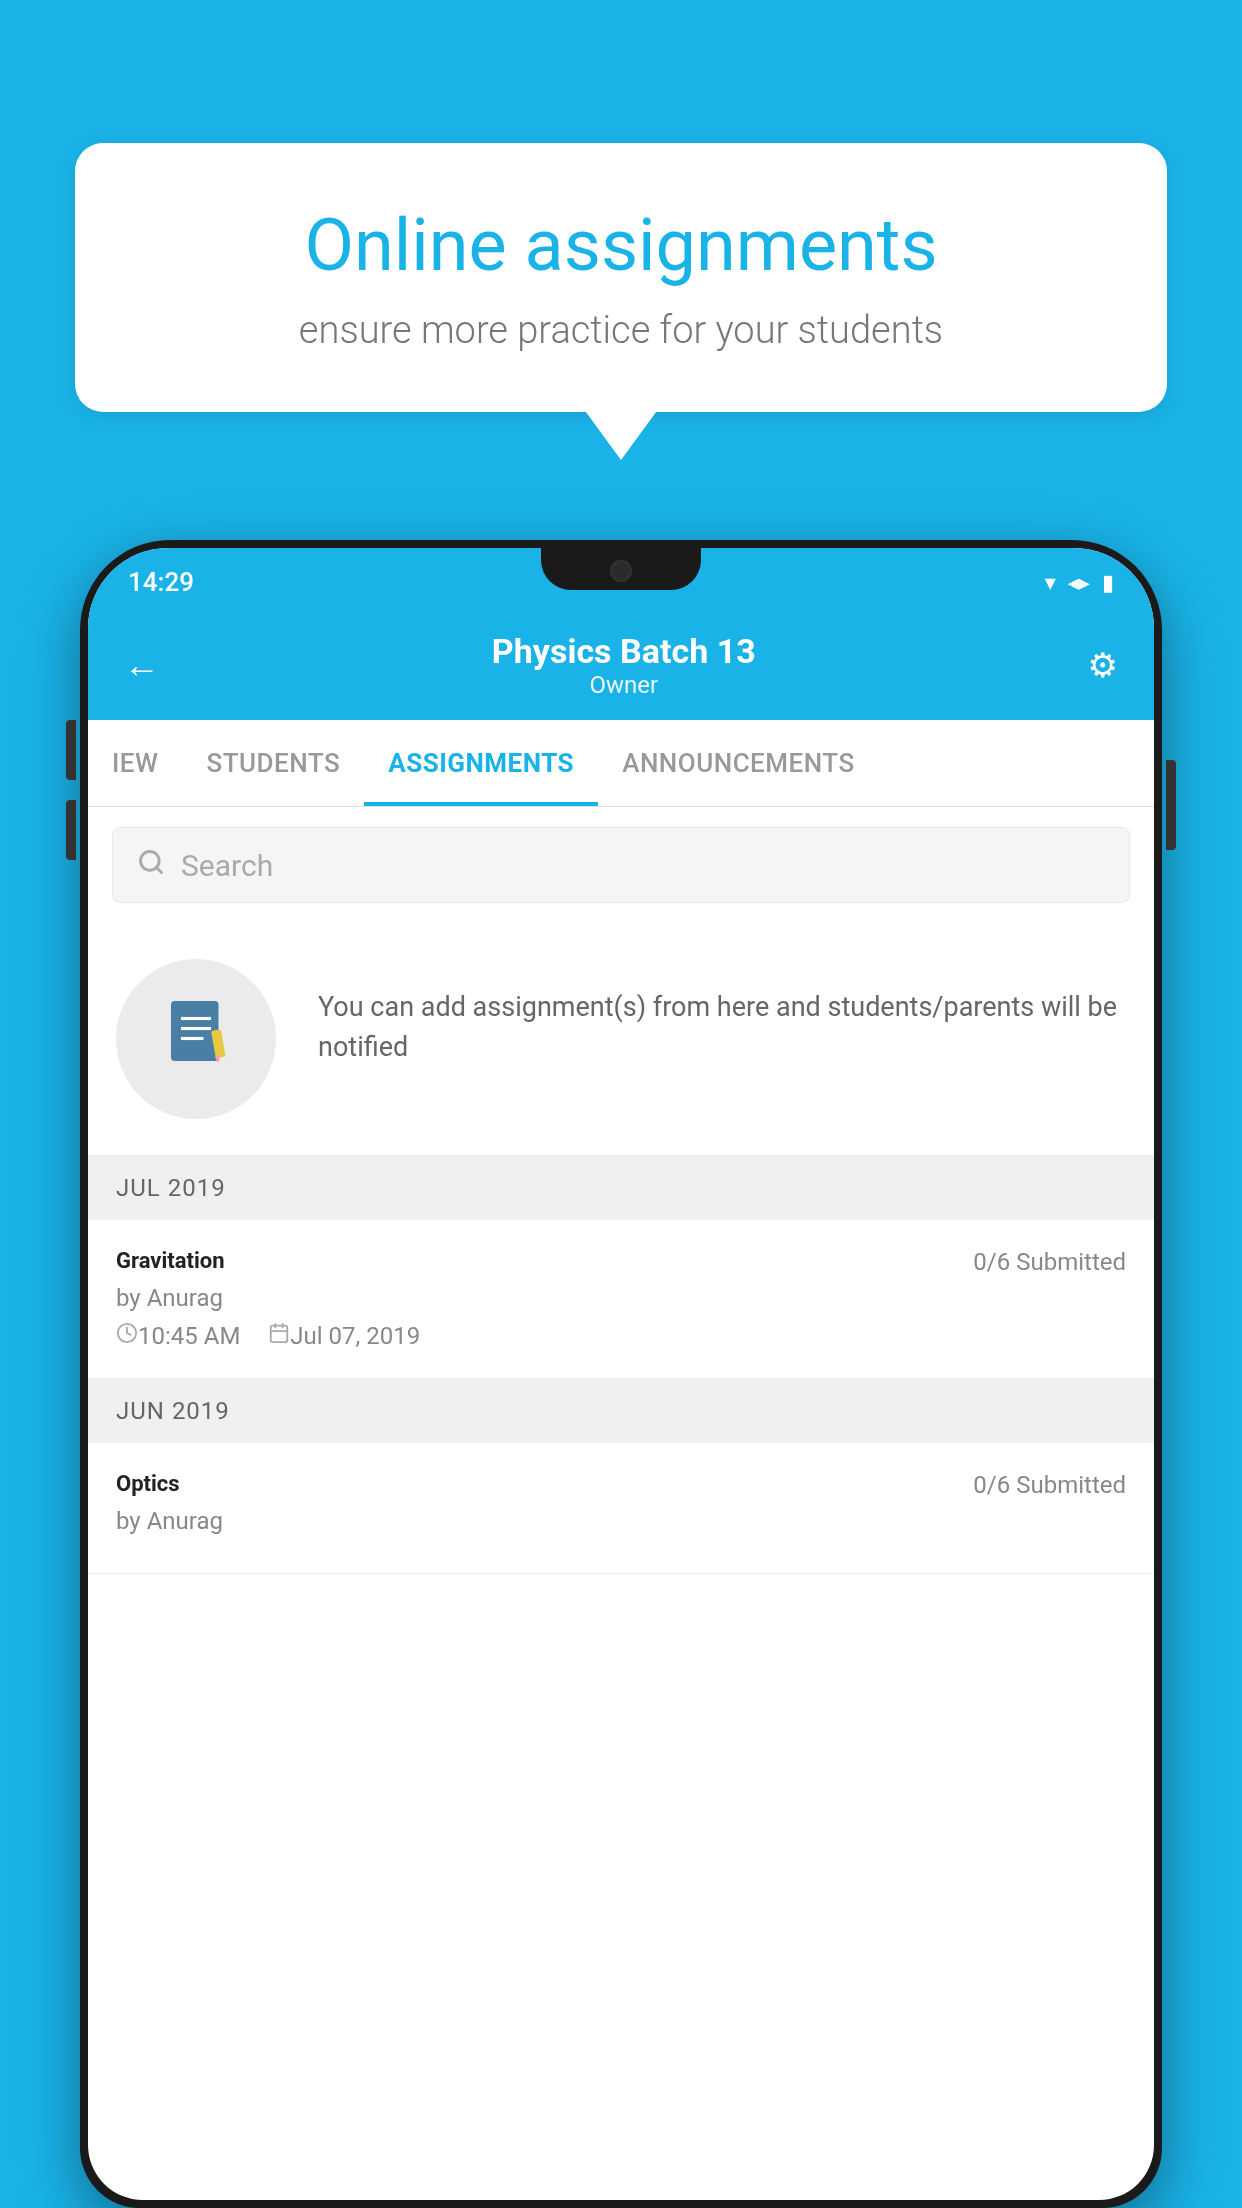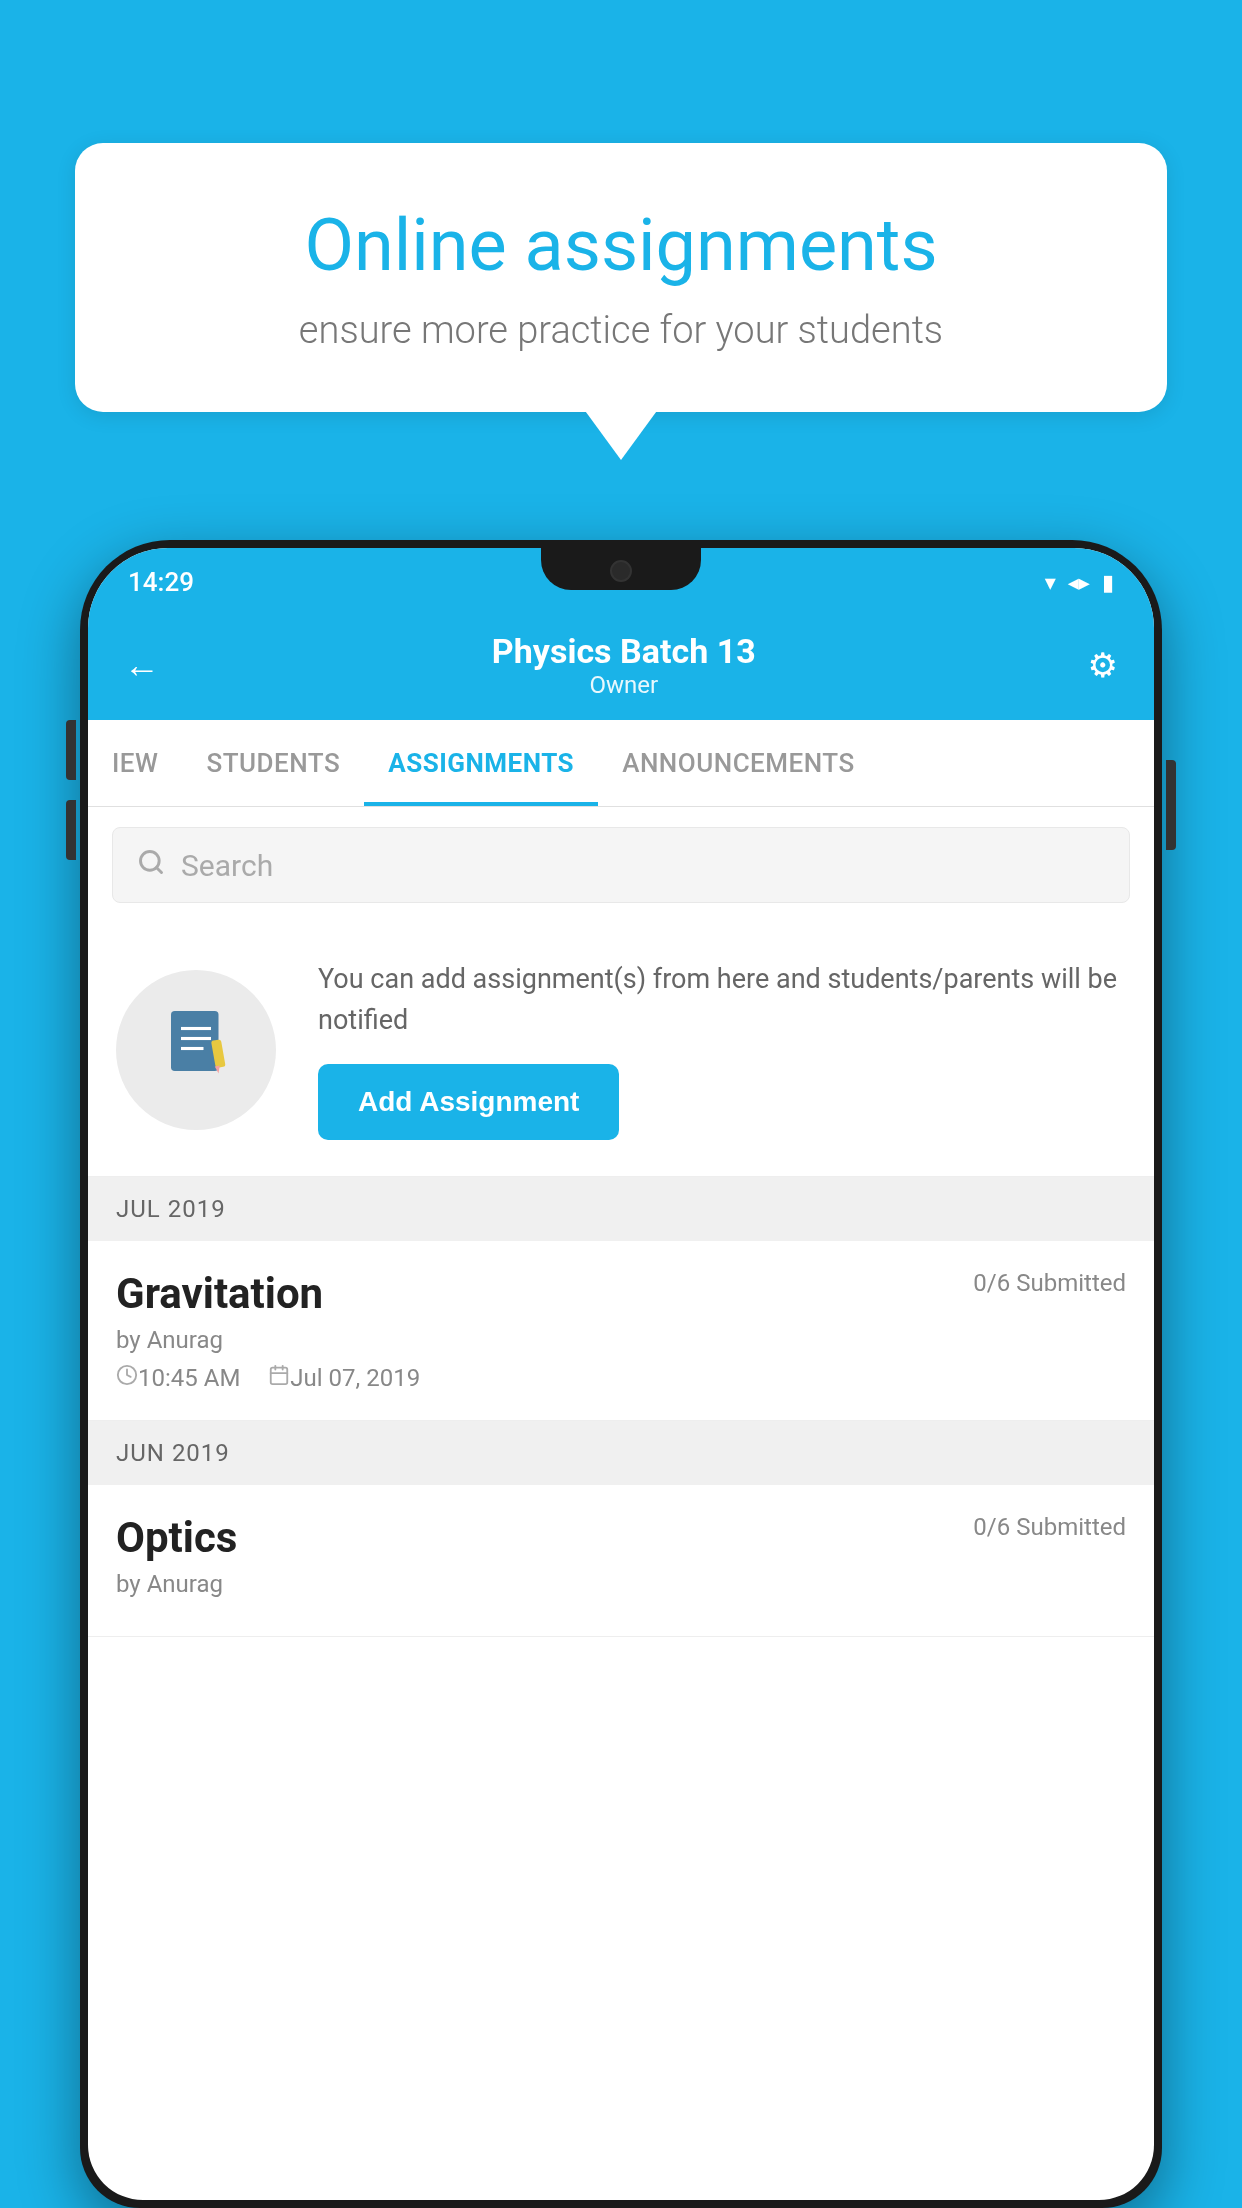--- a/index.html
+++ b/index.html
@@ -294,21 +294,21 @@
     }
 
     .assignment-row1 {
       display: flex;
       justify-content: space-between;
       align-items: flex-start;
       margin-bottom: 8px;
     }
 
     .assignment-name {
-      font-size: 42px;
+      font-size: 22px;
       font-weight: 700;
       color: #222;
     }
 
     .assignment-submitted {
       font-size: 24px;
       color: #888;
     }
 
     .assignment-author {
@@ -445,21 +445,20 @@
             <line x1="20" y1="30" x2="44" y2="30" stroke="white" stroke-width="2.5"></line>
             <line x1="20" y1="38" x2="38" y2="38" stroke="white" stroke-width="2.5"></line>
 
             <rect x="44" y="32" width="8" height="22" rx="2" transform="rotate(-10 44 32)" fill="#e8c840"></rect>
             <polygon points="47,52 51,52 49,58" fill="#f5a0a0" transform="rotate(-10 49 52)"></polygon>
           </svg>
         </span>
       </div>
       <div class="promo-content">
         <div class="promo-text">You can add assignment(s) from here and students/parents will be notified</div>
-        <button class="add-assignment-btn">Add Assignment</button>
       </div>
     </div>
 
     <div class="section-header">JUL 2019</div>
 
     <div class="assignment-item">
       <div class="assignment-row1">
         <span class="assignment-name">Gravitation</span>
         <span class="assignment-submitted">0/6 Submitted</span>
       </div>

